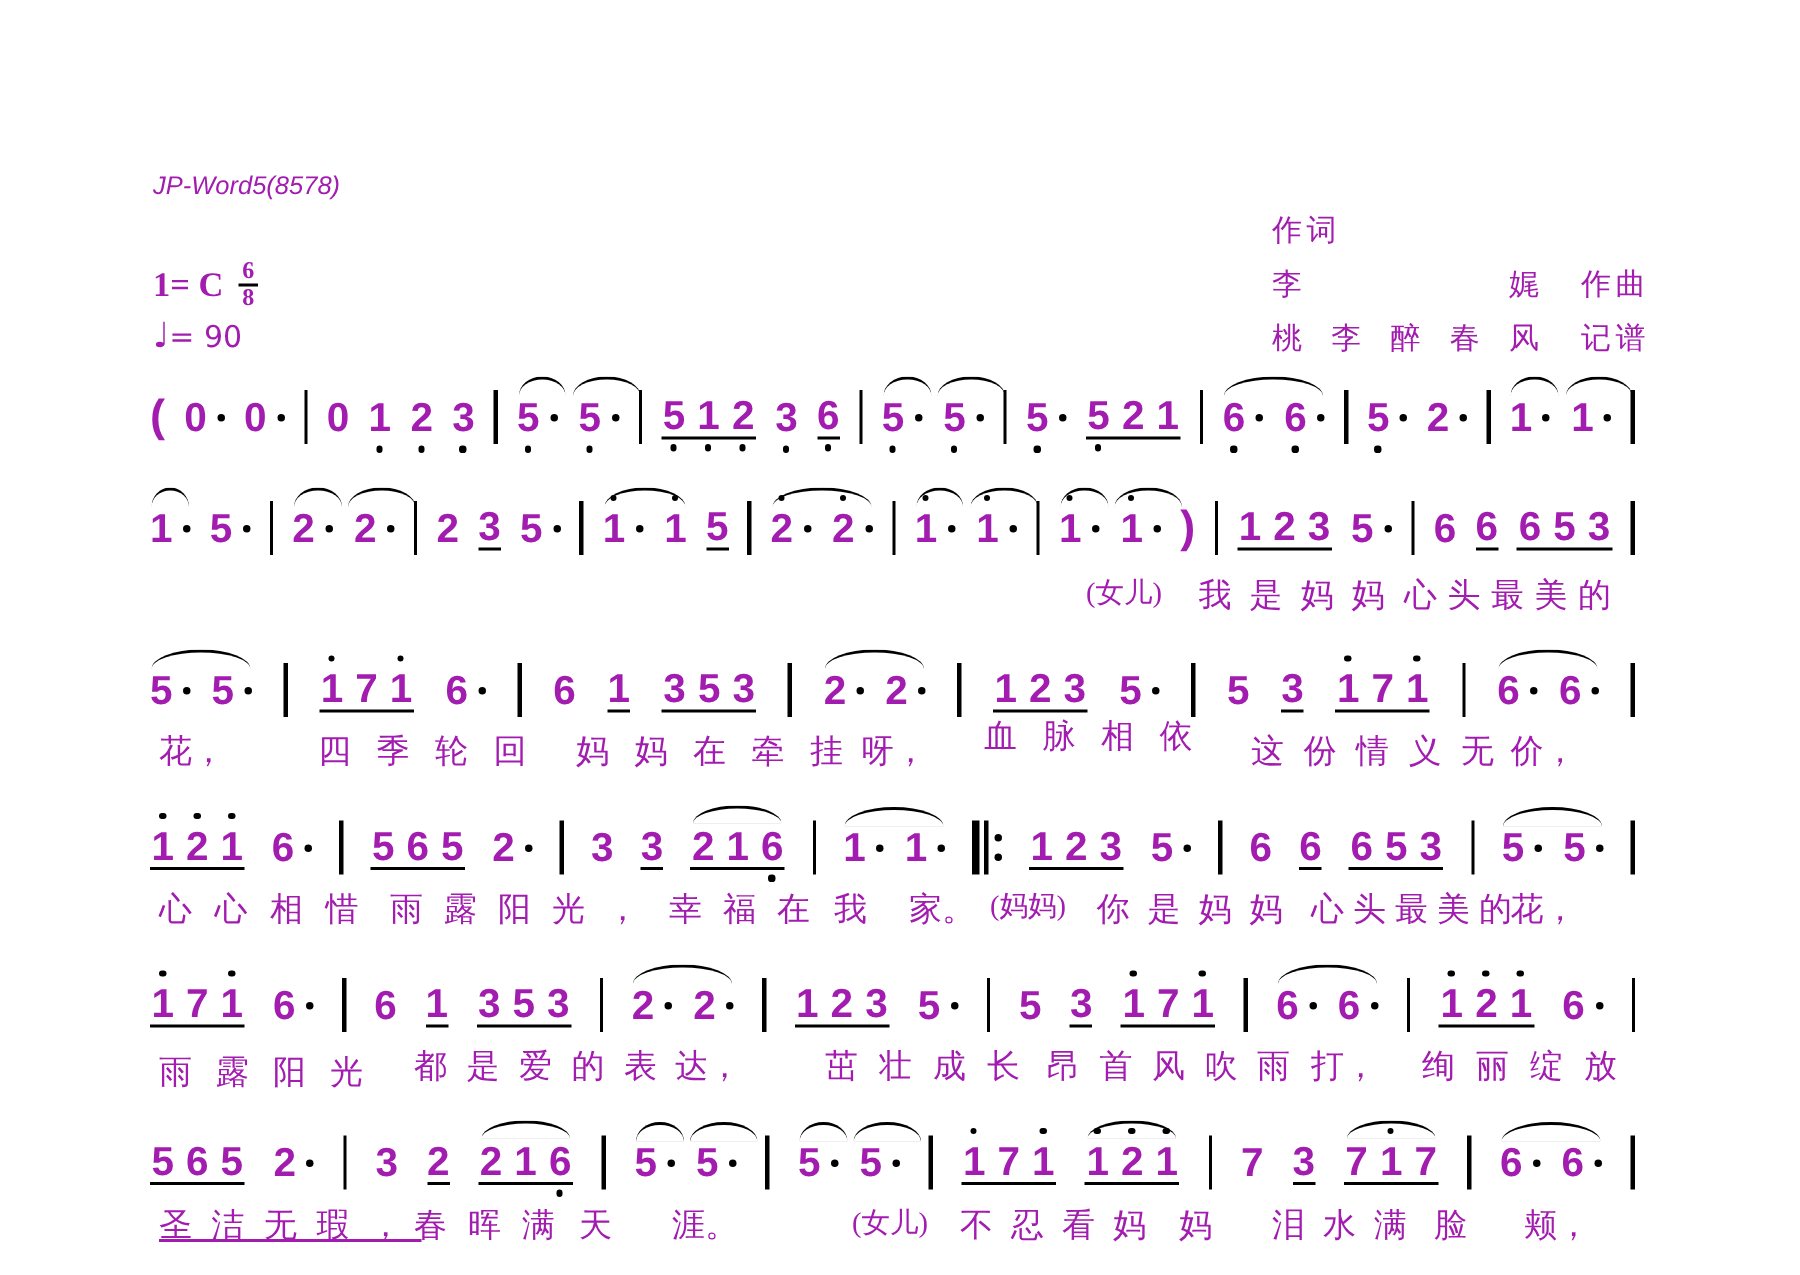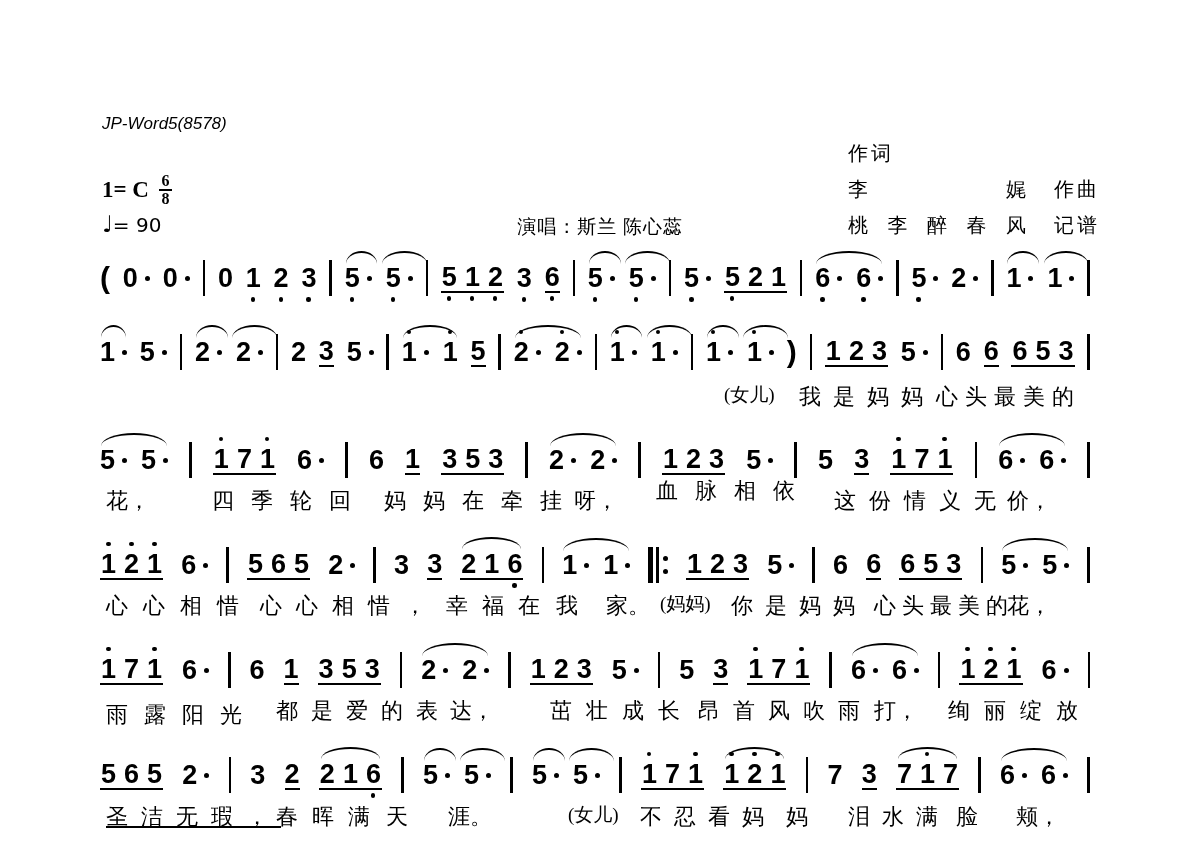--- a/index.html
+++ b/index.html
@@ -1,16 +1,16 @@
 <!DOCTYPE html>
 <html><head>
 <meta charset="utf-8">
 <style>
   html,body{margin:0;padding:0;background:#fff;}
-  .page{position:relative;width:1200px;height:850px;background:#fff;color:#000000;overflow:hidden;
+  .page{position:relative;width:1200px;height:850px;background:#fff;color:#a21caf;overflow:hidden;
         font-family:"Liberation Serif",serif;}
   .watermark{position:absolute;left:102px;top:114px;font:italic 400 17px "Liberation Sans",sans-serif;}
   .title{position:absolute;left:0;right:0;top:96px;margin:0;text-align:center;
          font:700 46px "Liberation Serif",serif;letter-spacing:16px;text-indent:16px;}
   .subtitle{position:absolute;left:0;right:0;top:180px;text-align:center;
             font:400 20px "Liberation Serif",serif;letter-spacing:2px;}
   .performer{position:absolute;left:0;right:0;top:214px;text-align:center;
              font:400 19px "Liberation Serif",serif;letter-spacing:1px;}
   .keyline{position:absolute;left:102px;top:174px;display:flex;align-items:center;}
   .keytxt{font:700 23px "Liberation Serif",serif;}
@@ -53,21 +53,20 @@
   .rdots{display:flex;flex-direction:column;gap:8px;margin-left:4px;}
   .rdots i{width:5px;height:5px;background:#000;border-radius:50%;}
   
   .lyr{position:absolute;font:400 22px "Liberation Serif",serif;white-space:nowrap;}
 </style>
 </head>
 <body>
 
 <div class="page">
   <div class="watermark">JP-Word5(8578)</div>
-  <div class="performer">演唱：斯兰 陈心蕊</div>
 
   <div class="keyline">
     <span class="keytxt">1= C</span>
     <span class="meter">
       <span>6</span>
       <span class="mline"></span>
       <span>8</span>
     </span>
   </div>
 
@@ -768,21 +767,21 @@
       <span class="lyr" style="left: 799px; top: 382px; letter-spacing: 12px;">我是妈妈</span>
       <span class="lyr" style="left: 936px; top: 382px; letter-spacing: 7px;">心头最美的</span>
       <span class="lyr" style="left: 106px; top: 486px;">花，</span>
       <span class="lyr" style="left: 212px; top: 486px; letter-spacing: 17px;">四季轮回</span>
       <span class="lyr" style="left: 384px; top: 486px; letter-spacing: 17px;">妈妈在牵挂</span>
       <span class="lyr" style="left: 574px; top: 486px;">呀，</span>
       <span class="lyr" style="left: 656px; top: 476px; letter-spacing: 17px;">血脉相依</span>
       <span class="lyr" style="left: 834px; top: 486px; letter-spacing: 13px;">这份情义无</span>
       <span class="lyr" style="left: 1007px; top: 486px;">价，</span>
       <span class="lyr" style="left: 106px; top: 591px; letter-spacing: 15px;">心心相惜</span>
-      <span class="lyr" style="left: 260px; top: 591px; letter-spacing: 14px;">心心相惜，</span>
+      <span class="lyr" style="left: 260px; top: 591px; letter-spacing: 14px;">雨露阳光，</span>
       <span class="lyr" style="left: 446px; top: 591px; letter-spacing: 14px;">幸福在</span>
       <span class="lyr" style="left: 556px; top: 591px;">我</span>
       <span class="lyr" style="left: 606px; top: 591px;">家。</span>
       <span class="lyr" style="left: 660px; top: 591px; font-size: 19px;">(妈妈)</span>
       <span class="lyr" style="left: 731px; top: 591px; letter-spacing: 12px;">你是妈妈</span>
       <span class="lyr" style="left: 874px; top: 591px; letter-spacing: 6px;">心头最美的</span>
       <span class="lyr" style="left: 1007px; top: 591px;">花，</span>
       <span class="lyr" style="left: 106px; top: 664px; letter-spacing: 16px; margin-top: 36px;">雨露阳光</span>
       <span class="lyr" style="left: 276px; top: 696px; letter-spacing: 13px;">都是爱的表</span>
       <span class="lyr" style="left: 450px; top: 696px;">达，</span>

